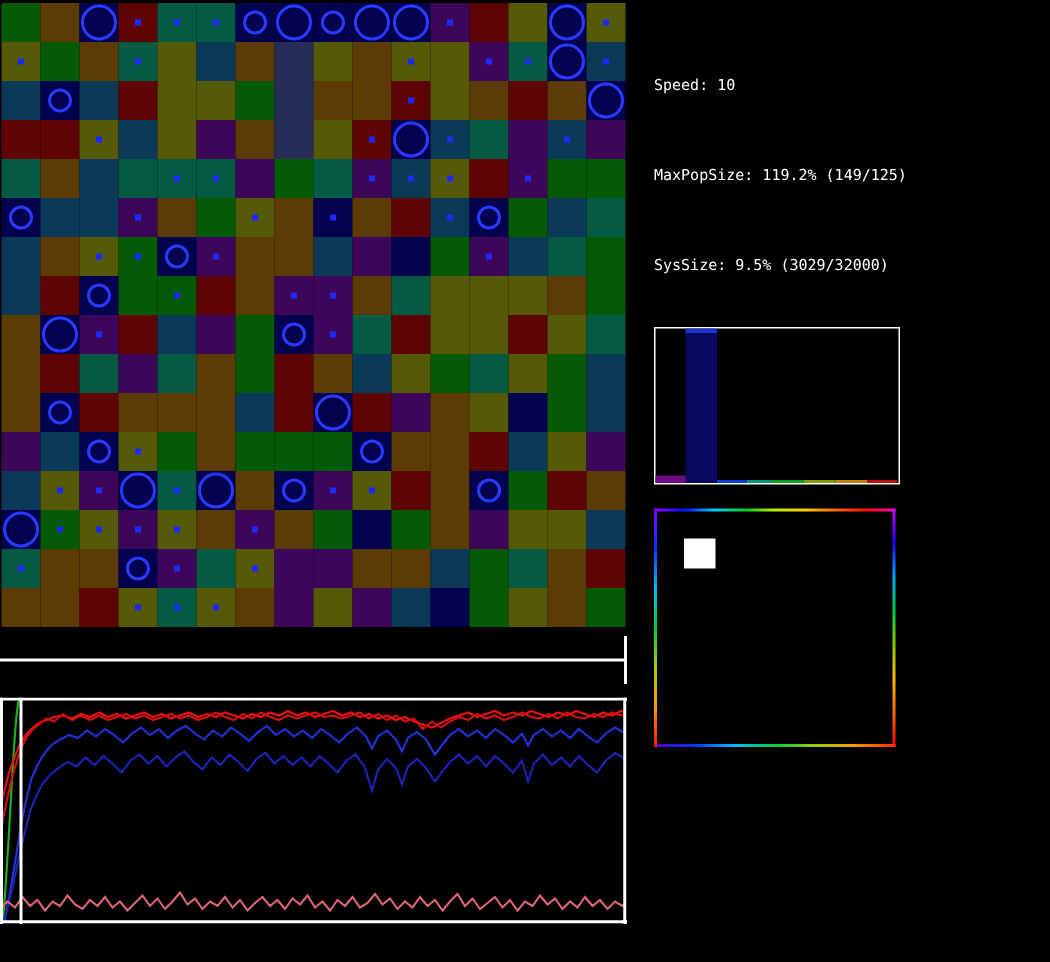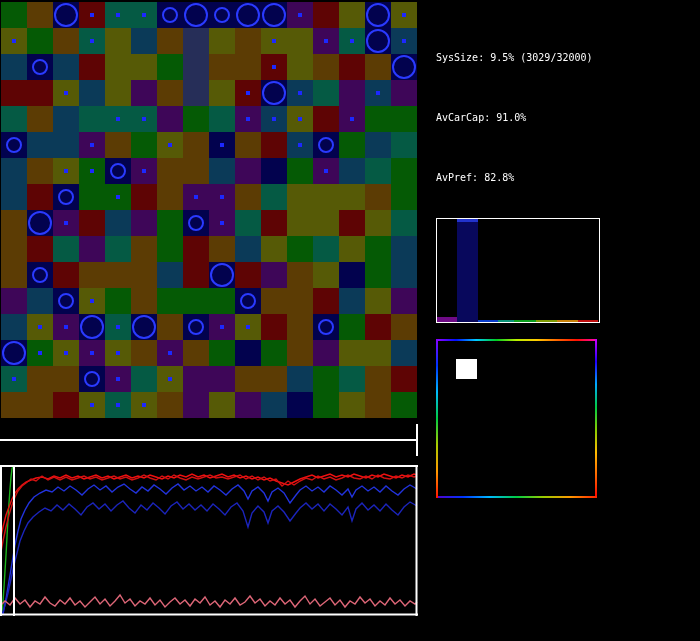--- a/index.html
+++ b/index.html
@@ -457,20 +457,22 @@
       <polyline points="2,150 5,140 8,128 11,114 14,100 17,88 20,76 24,66 28,58 33,52 39,47 45,43 51,46 57,40 63,45 69,39 75,44 81,50 87,42 93,38 99,44 105,39 111,46 117,40 123,36 129,43 135,48 141,40 147,45 153,38 159,43 165,49 171,41 177,37 183,44 189,39 195,45 201,40 207,46 213,39 219,44 225,50 231,42 237,38 243,46 248,62 252,48 258,41 264,47 268,58 272,46 278,41 284,47 290,56 296,48 300,43 306,38 312,44 318,39 324,46 330,39 336,44 342,50 348,42 352,56 356,44 362,38 368,45 374,40 380,46 386,39 392,45 398,50 404,42 410,37 417,41" fill="none" stroke="#1b24bb" stroke-width="1.4"></polyline>
       <polyline points="0,141 5,136 10,140 15,133 20,139 25,135 30,142 35,136 40,139 45,132 50,138 55,141 60,135 65,139 70,133 75,140 80,136 85,142 90,137 95,132 100,139 105,134 110,141 115,136 120,130 125,138 130,134 135,141 140,136 145,139 150,133 155,140 160,135 165,142 170,137 175,133 180,139 185,135 190,141 195,134 200,138 205,132 210,140 215,136 220,142 225,135 230,139 235,133 240,140 245,137 250,131 255,138 260,134 265,141 270,136 275,140 280,133 285,139 290,135 295,142 300,136 305,131 310,139 315,134 320,141 325,137 330,133 335,140 340,135 345,142 350,136 355,139 360,132 365,138 370,134 375,141 380,136 385,140 390,133 395,139 400,135 405,141 410,136 415,139 417,137" fill="none" stroke="#dd6677" stroke-width="1.4"></polyline>
       <line x1="0" y1="1" x2="418" y2="1" stroke="#ffffff" stroke-width="2"></line>
       <line x1="1" y1="0" x2="1" y2="151" stroke="#ffffff" stroke-width="2"></line>
       <line x1="416.5" y1="0" x2="416.5" y2="151" stroke="#ffffff" stroke-width="2"></line>
       <line x1="0" y1="149.5" x2="418" y2="149.5" stroke="#ffffff" stroke-width="2"></line>
       <line x1="14" y1="0" x2="14" y2="151" stroke="#ffffff" stroke-width="2"></line>
     </svg>
 
   <div class="stats">
+    <div>Speed: 10</div>
+    <div>MaxPopSize: 119.2% (149/125)</div>
     <div>SysSize: 9.5% (3029/32000)</div>
     <div>AvCarCap: 91.0%</div>
     <div>AvPref: 82.8%</div>
     <div>Cramer's V: 100.0%</div>
     <div>Purebred: 100.0%</div>
   </div>
 
   <div id="hist" style="left: 436px; top: 218px; width: 162px; height: 103px; border-color: rgb(255, 255, 255);">
     <span class="mf">m f</span>
   <div class="bar" style="left: 20px; width: 21px; height: 101px; background: rgb(8, 8, 92);"></div>

